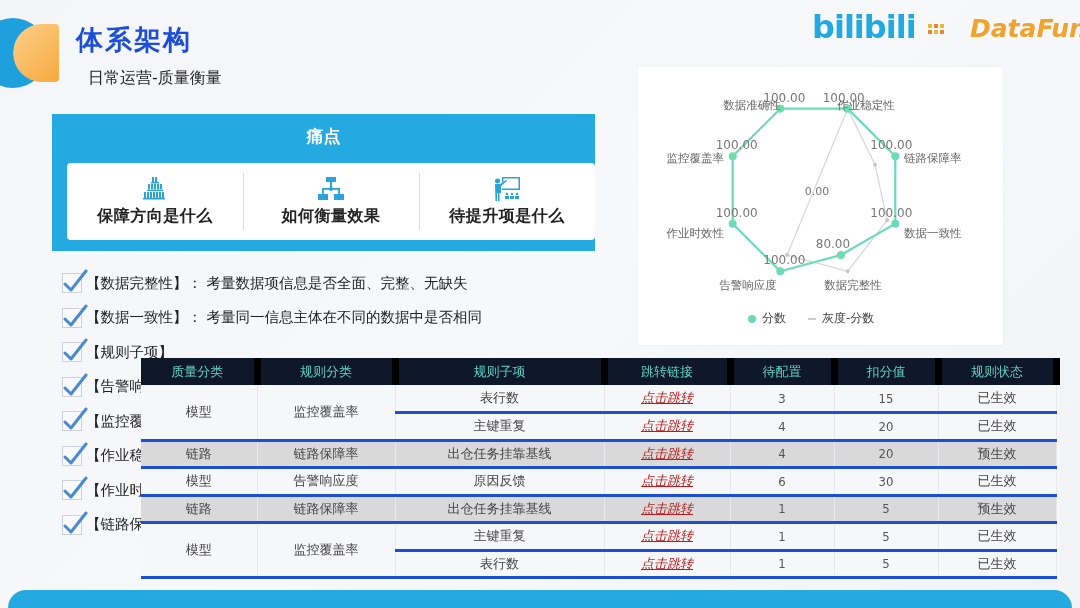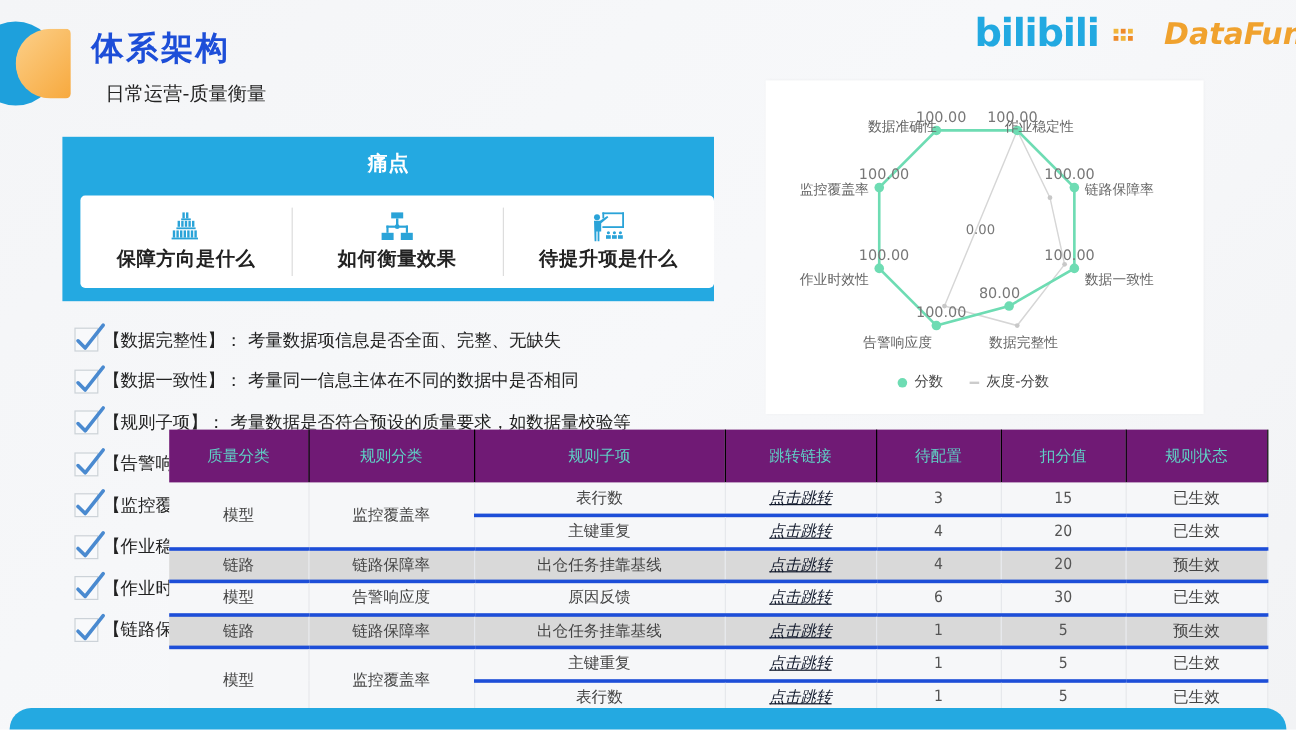--- a/index.html
+++ b/index.html
@@ -87,29 +87,29 @@
   .legend .lg { display: flex; align-items: center; gap: 6px; }
   .legend .dot { width: 8px; height: 8px; border-radius: 50%; background: #6edcb3; }
   .legend .gdot { width: 8px; height: 2px; background: #ccc; position: relative; }
 
   
   .rule-table {
     position: absolute; left: 141px; top: 358px; width: 915px; border-collapse: collapse;
     background: #f6f7f9; font-size: 13px; color: #444; table-layout: fixed;
   }
   .rule-table th {
-    background: #701a75; color: #5fd1c5; font-weight: normal; height: 44px;
-    border-right: 1px solid #000000; font-size: 13px;
+    background: #0f172a; color: #5fd1c5; font-weight: normal; height: 27px;
+    border-right: 7px solid #000000; font-size: 13px;
   }
   .rule-table td {
     text-align: center; height: 27.5px; border-right: 1px solid #e6e8ec;
     border-bottom: 3px solid #1d4ed8;
   }
   .rule-table tr.gray td { background: #d9d9d9; }
-  .rule-table td.link { color: #0f172a; font-style: italic; text-decoration: underline; font-family: Liberation Serif, serif; }
+  .rule-table td.link { color: #b91c1c; font-style: italic; text-decoration: underline; font-family: Liberation Serif, serif; }
   .rule-table td.num { font-family: "DejaVu Sans Condensed", "Liberation Sans Narrow", "Liberation Sans", sans-serif; color: #555; }
 
   .bottom-bar {
     position: absolute; left: 8px; top: 590px; width: 1064px; height: 40px;
     background: #24a9e1; border-radius: 18px 18px 0 0;
   }
 </style>
 </head>
 <body>
 
@@ -214,21 +214,20 @@
     <span>【数据一致性】</span>
     <span>：  考量同一信息主体在不同的数据中是否相同</span>
   </div>
   <div class="check-item">
     <span class="check-box">
         <svg viewBox="0 0 26 26">
           <path d="M3 16 L9 22 L24 3" stroke="#4a8ad0" stroke-width="3" fill="none" stroke-linecap="round" stroke-linejoin="round"></path>
         </svg>
       </span>
     <span>【规则子项】</span>
-    <span>：  考量数据是否符合预设的质量要求，如数据量校验等</span>
   </div>
   <div class="check-item">
     <span class="check-box">
         <svg viewBox="0 0 26 26">
           <path d="M3 16 L9 22 L24 3" stroke="#4a8ad0" stroke-width="3" fill="none" stroke-linecap="round" stroke-linejoin="round"></path>
         </svg>
       </span>
     <span>【告警响</span>
   </div>
   <div class="check-item">

